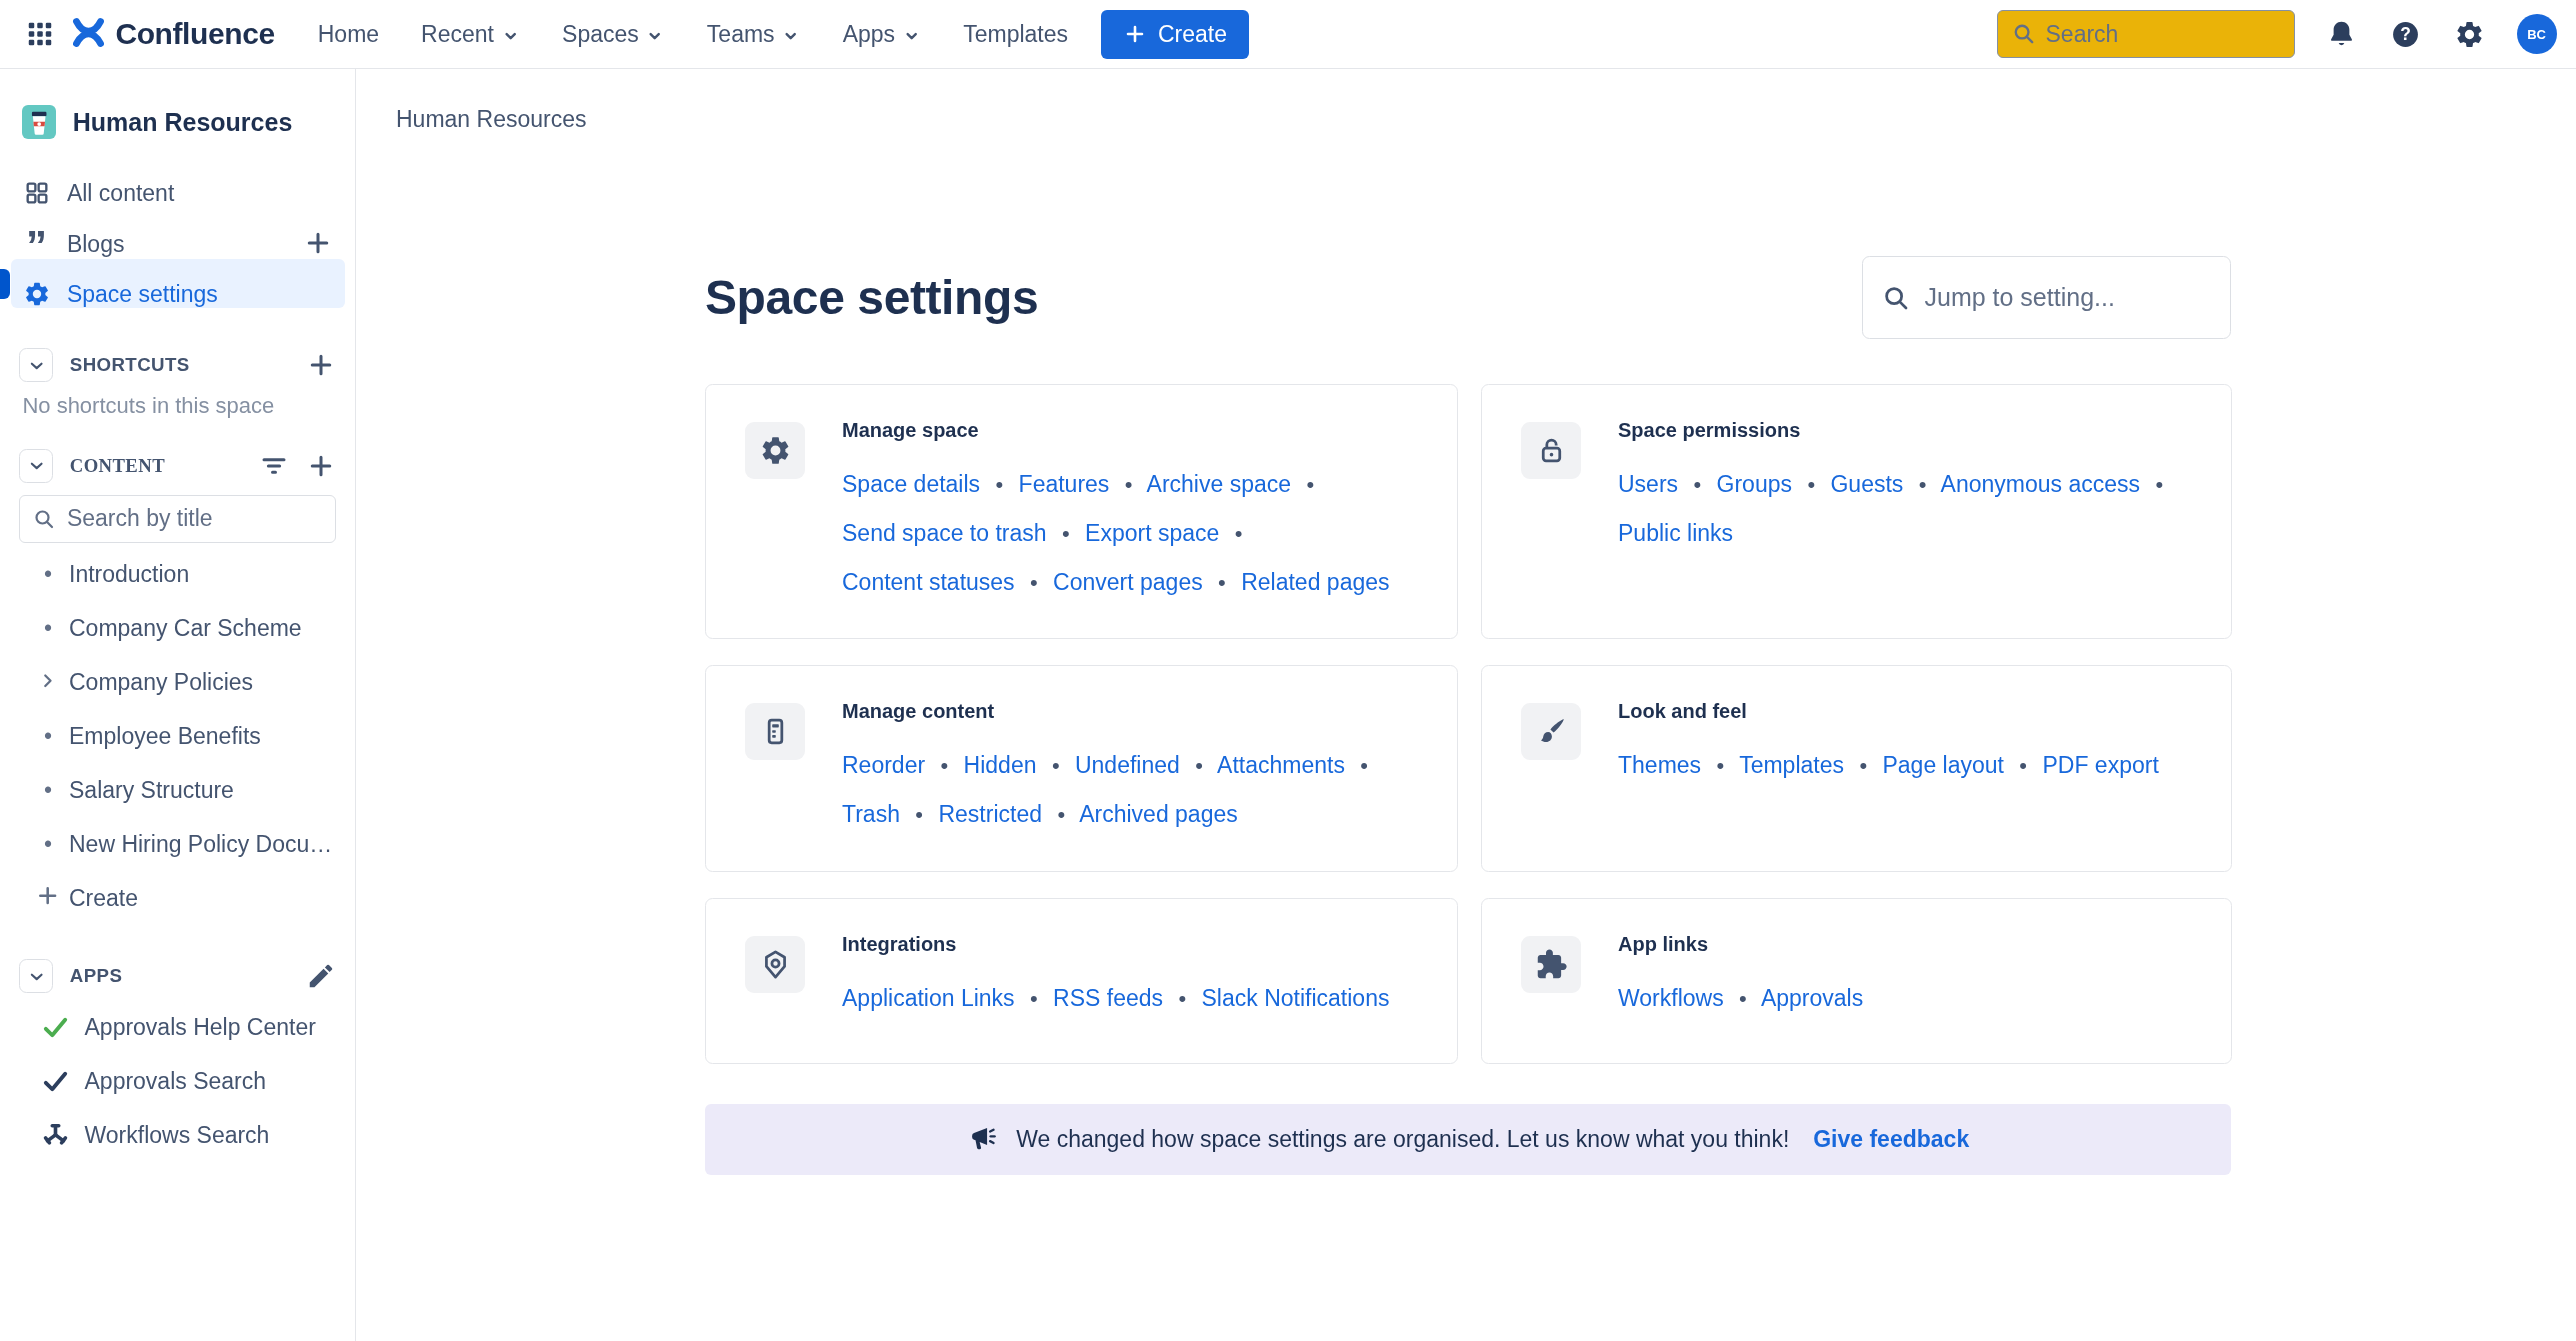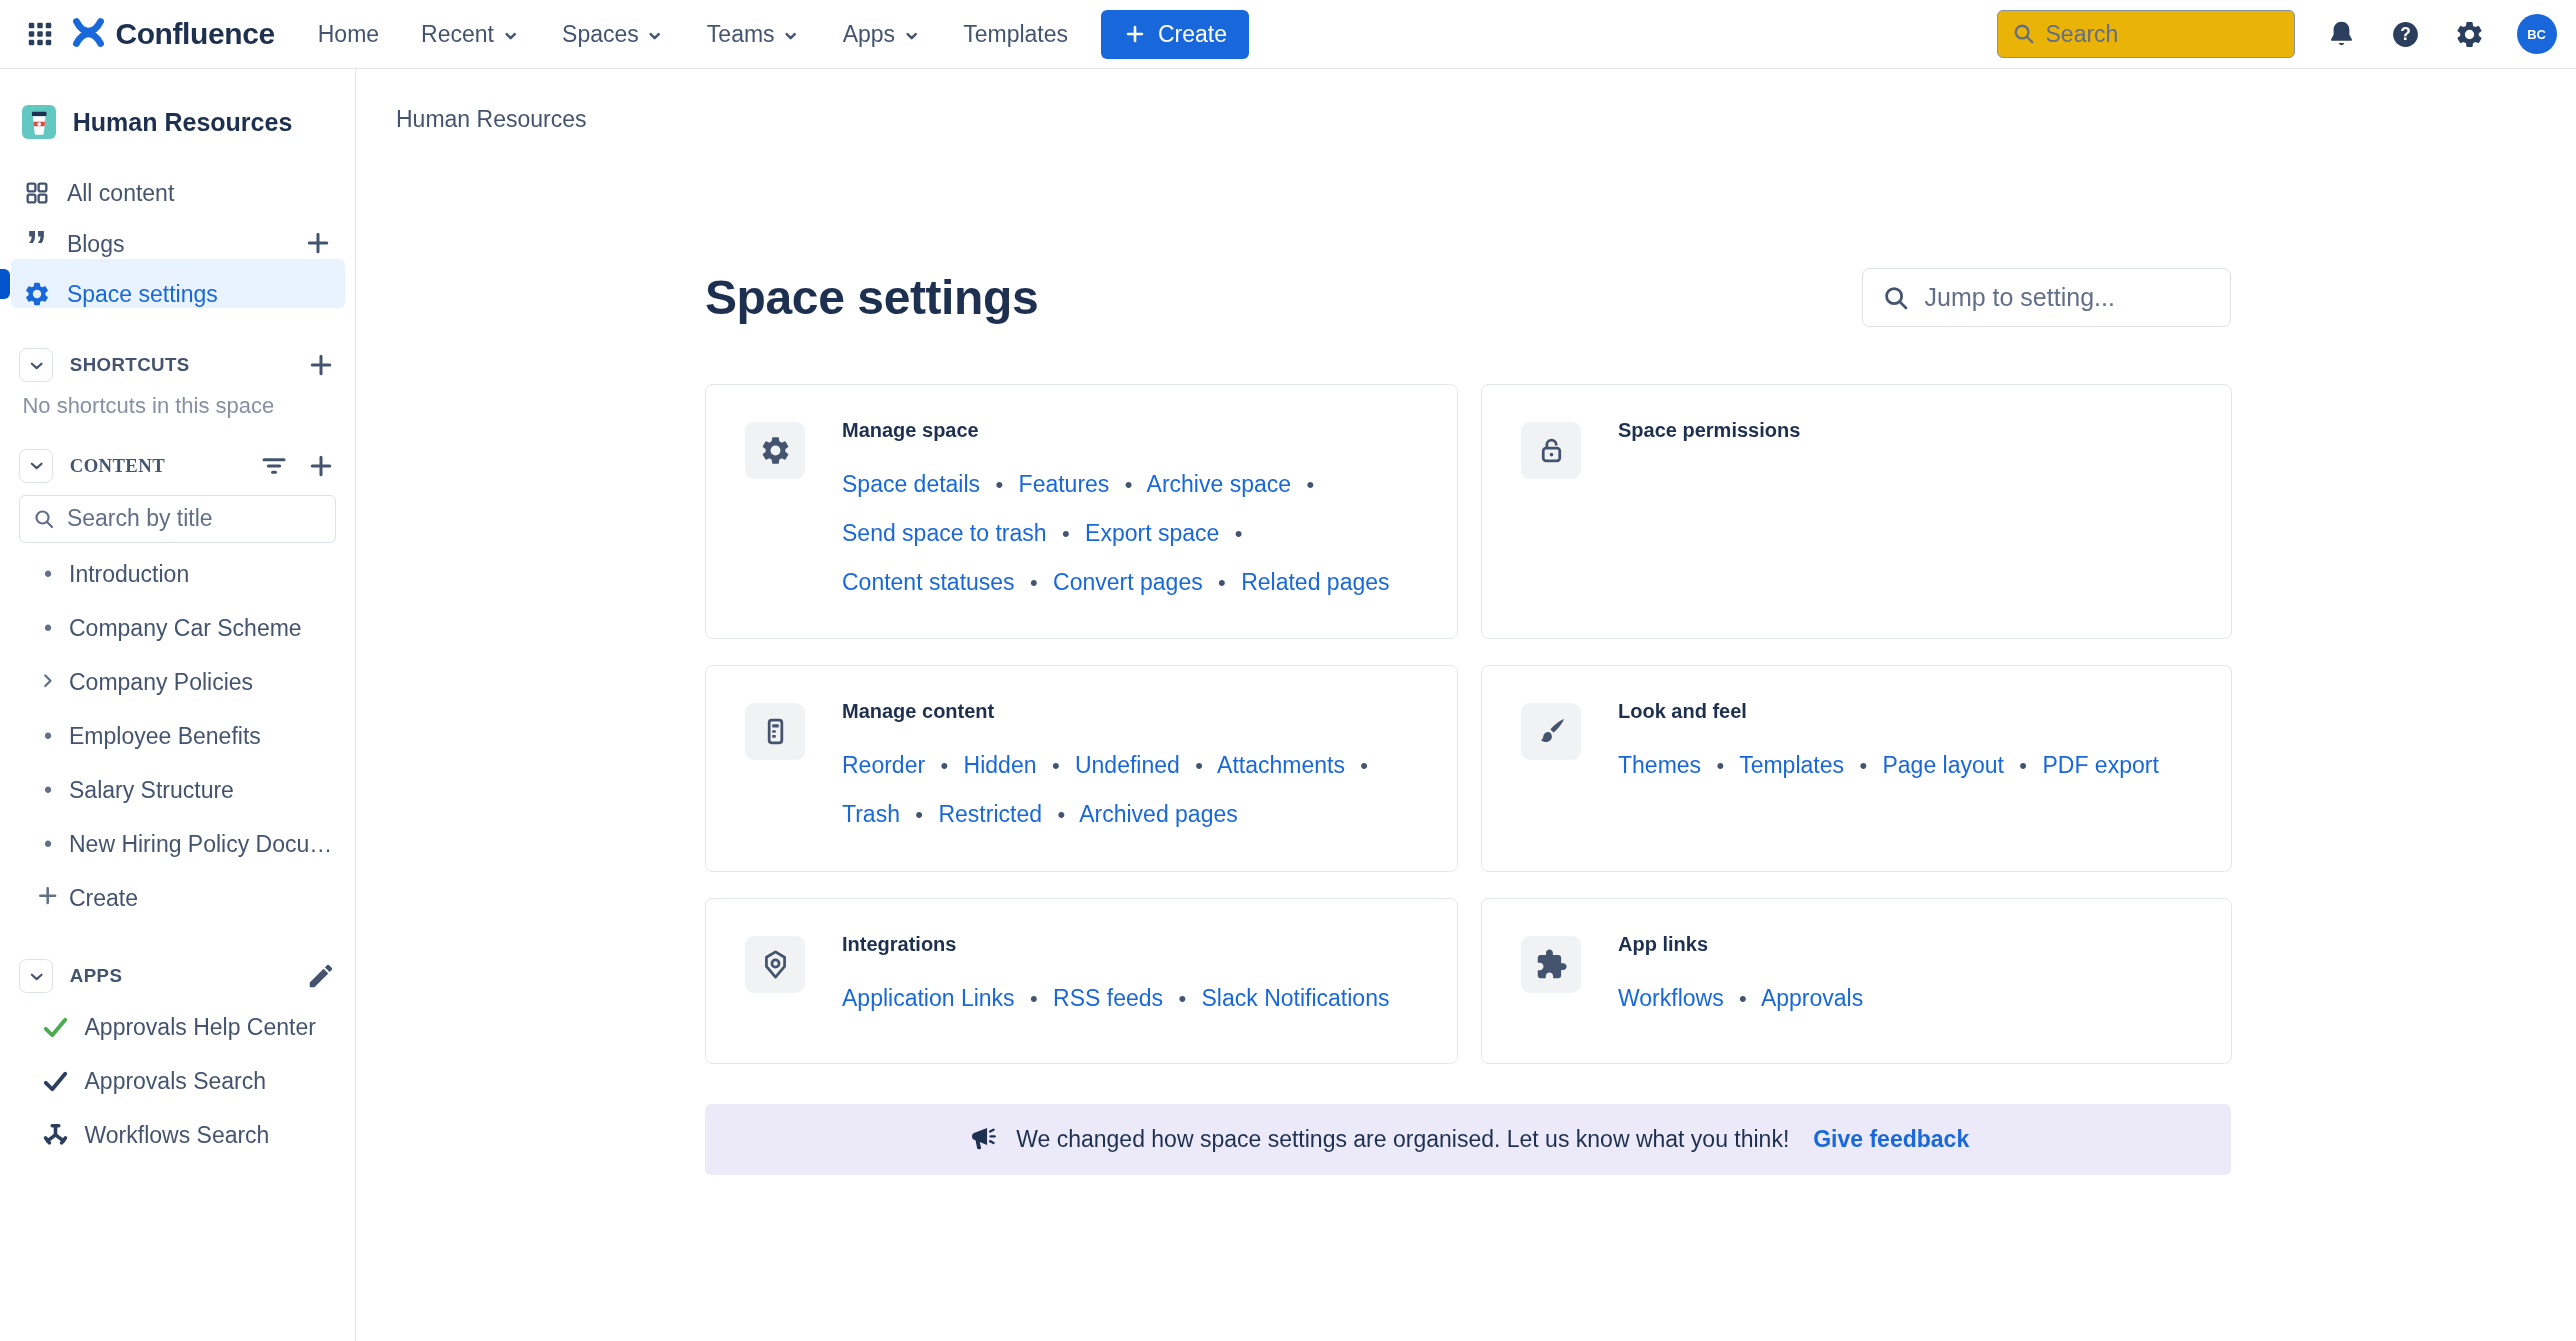--- a/index.html
+++ b/index.html
@@ -73,21 +73,21 @@
   .app-ic { width:31px; height:31px; flex:none; }
   .app-ic.green { color:#4BAD4F; }
   .app-ic.navy { color:#2C3E5D; }
 
   
   .main { position:absolute; top:69px; left:356px; width:2220px; height:1272px; background:#fff; }
   .breadcrumb { position:absolute; top:37px; left:40px; font-size:23px; color:#44546F; cursor:pointer; }
   .content { position:absolute; top:194px; left:349px; width:1526px; }
   .content-head { display:flex; align-items:center; justify-content:space-between; height:69px; }
   .h1 { font-size:48px; font-weight:700; color:#1E3050; letter-spacing:-0.4px; }
-  .jump { width:369px; height:59px; border:1.5px solid #DCDFE4; border-radius:7.5px;
+  .jump { width:369px; height:83px; border:1.5px solid #DCDFE4; border-radius:7.5px;
     display:flex; align-items:center; padding:0 18px; gap:13.5px; background:#fff; }
   .jump svg { width:30px; height:30px; color:#44546F; flex:none; }
   .jump input { border:none; outline:none; font-size:25px; color:#44546F; width:100%; }
   .jump input::placeholder { color:#626F86; }
 
   .cards { margin-top:52px; display:grid; grid-template-columns:753px 751px; grid-template-rows:255px 207px 166px;
     column-gap:23px; row-gap:26px; }
   .card { background:#fff; border:1.5px solid #E4E6EA; border-radius:7.5px; position:relative; overflow:hidden; }
   .card-iconbox { position:absolute; left:39px; top:37px; width:60px; height:57px; border-radius:9px;
     background:#F1F2F4; display:flex; align-items:center; justify-content:center; color:#44546F; }
@@ -373,20 +373,21 @@
         <div class="card">
           <div class="card-iconbox">
             <svg viewBox="0 0 24 24" fill="none" stroke="currentColor" stroke-width="2">
               <rect x="6" y="10.3" width="12" height="9.2" rx="2"></rect>
               <path d="M8.6 10.3 V7.8 a3.4 3.4 0 0 1 6.8 0 v.6"></path>
               <circle cx="12" cy="15" r="1.3" fill="currentColor" stroke="none"></circle>
             </svg>
           </div>
           <div class="card-body">
             <div class="card-title">Space permissions</div>
+            <div class="card-links"><a>Users</a> <span class="dot">•</span> <a>Groups</a> <span class="dot">•</span> <a>Guests</a> <span class="dot">•</span> <a>Anonymous access</a> <span class="dot">•</span> <a>Public links</a> </div>
           </div>
         </div>
         <div class="card">
           <div class="card-iconbox">
             <svg viewBox="0 0 24 24" fill="none" stroke="currentColor" stroke-width="2">
               <rect x="7.4" y="3.8" width="9.2" height="16.4" rx="1.8"></rect>
               <g fill="currentColor" stroke="none">
                 <rect x="9.6" y="6.8" width="4.8" height="2.2" rx="0.5"></rect>
                 <rect x="9.6" y="11" width="2.6" height="1.9" rx="0.5"></rect>
                 <rect x="9.6" y="14.6" width="2.6" height="1.9" rx="0.5"></rect>

